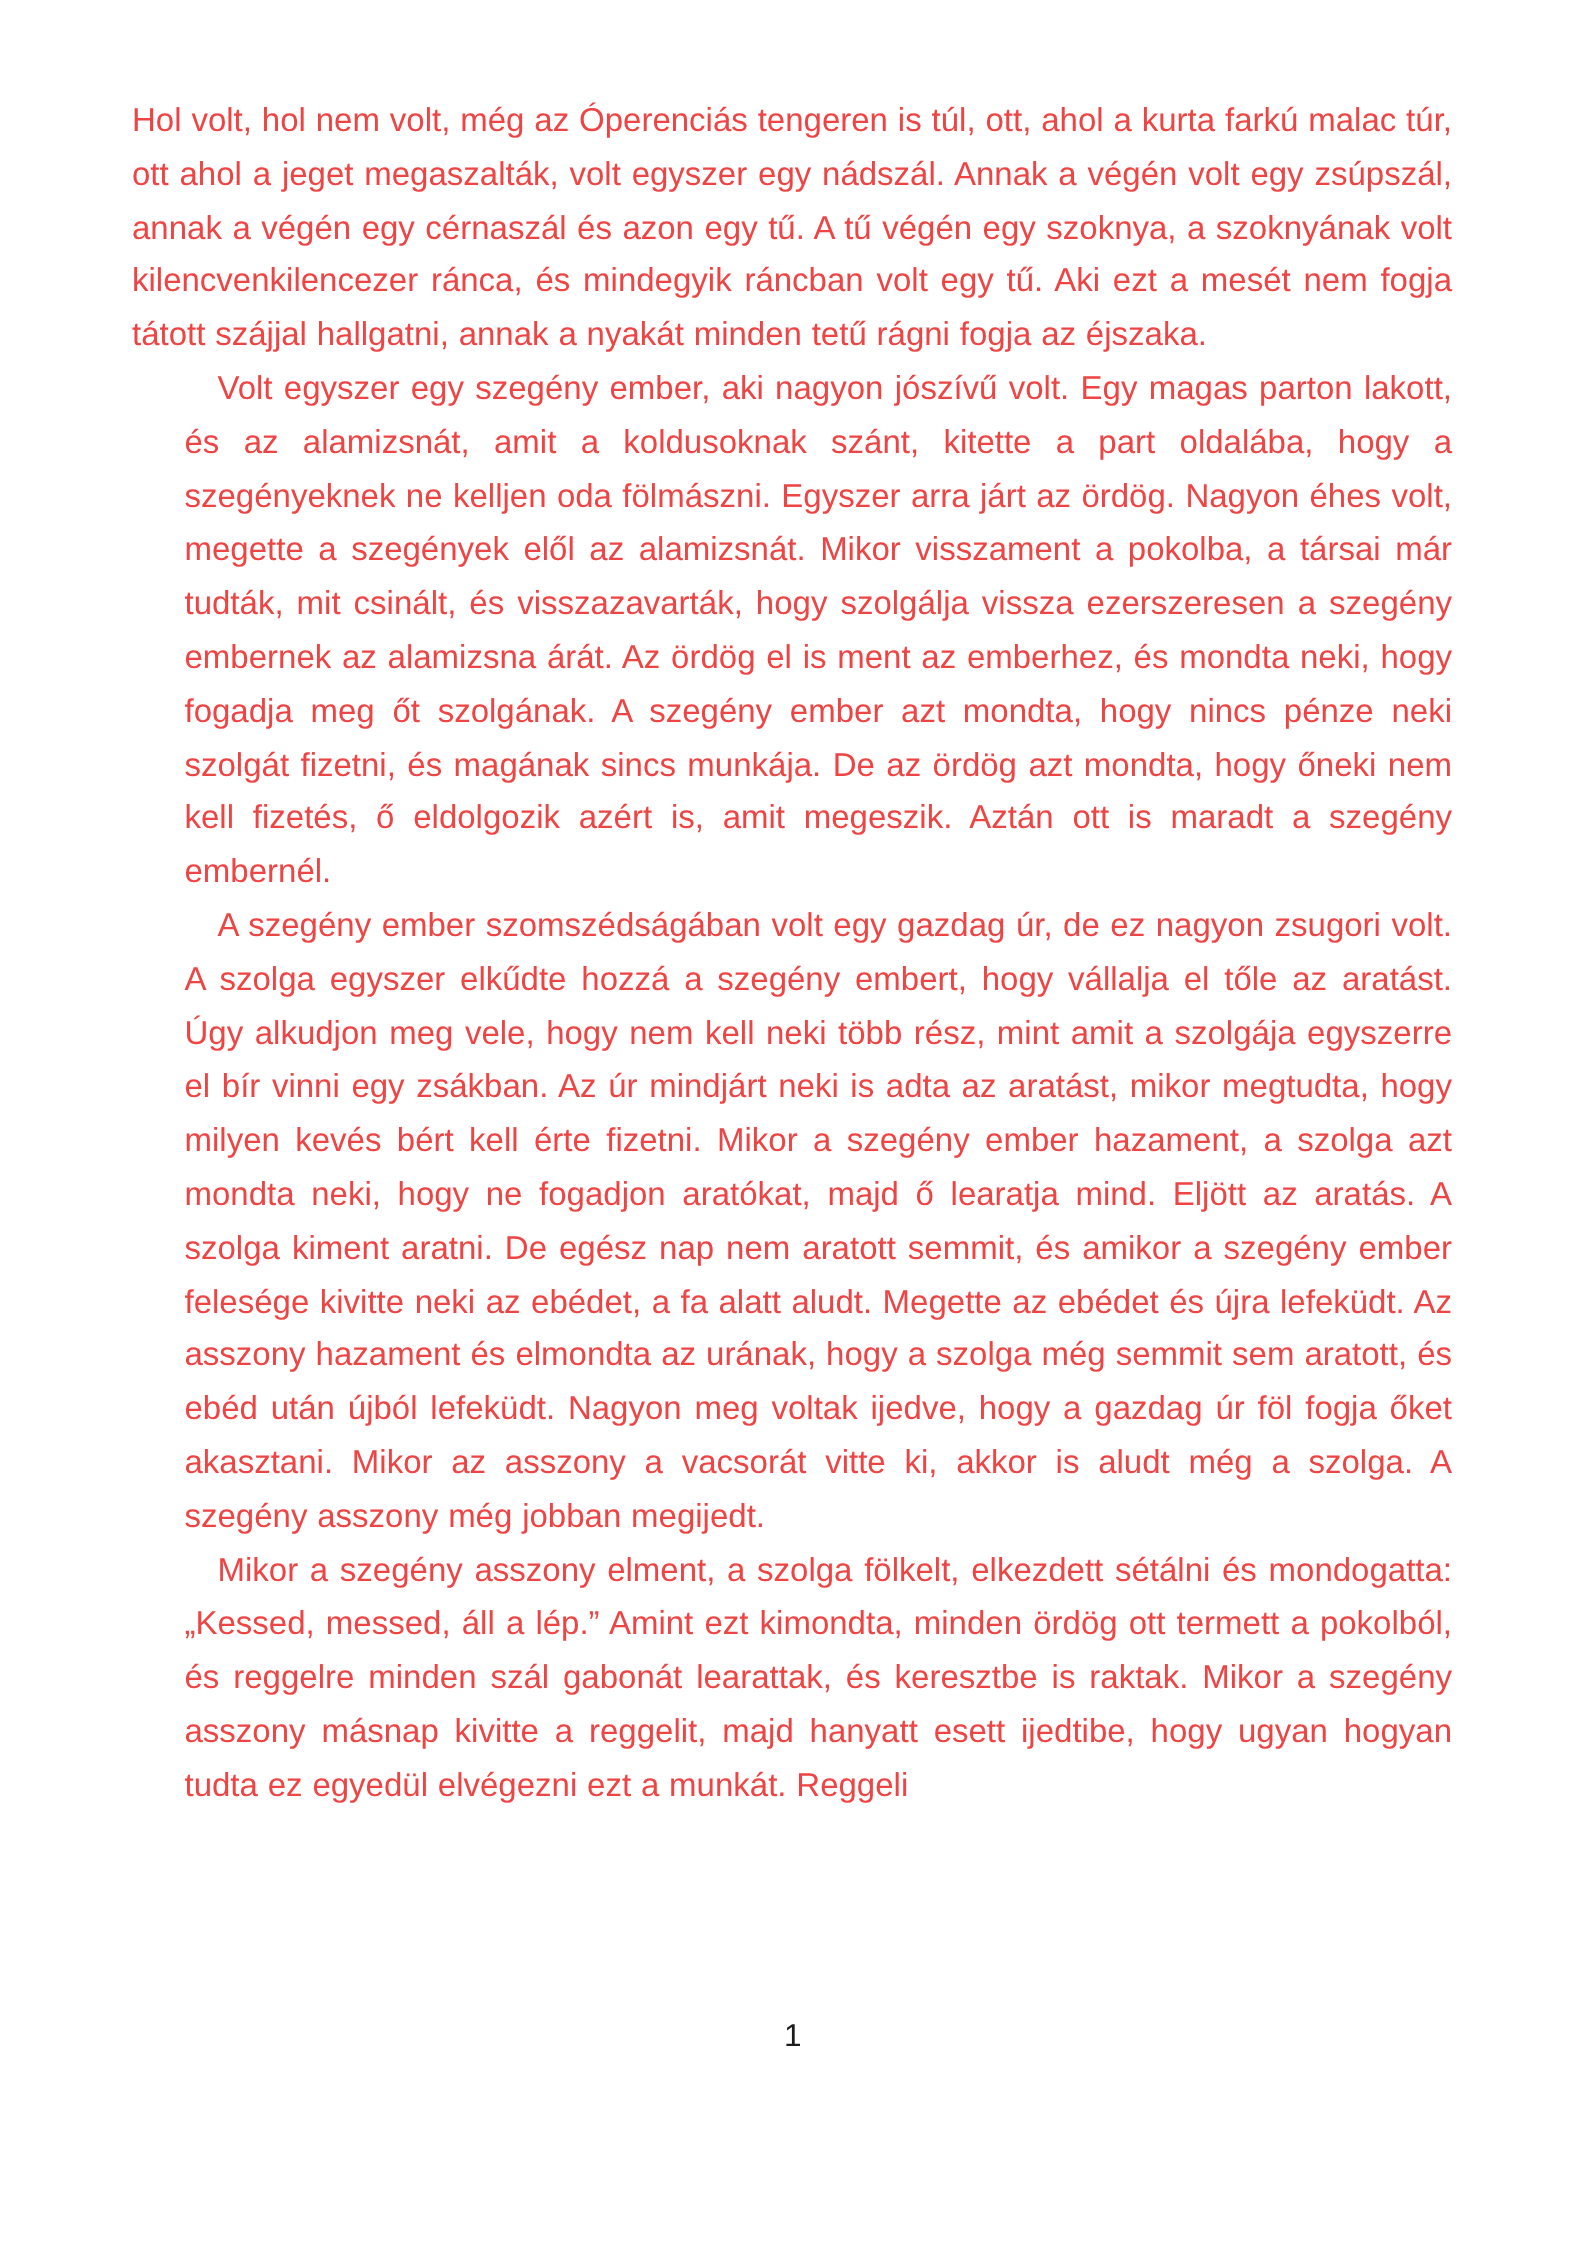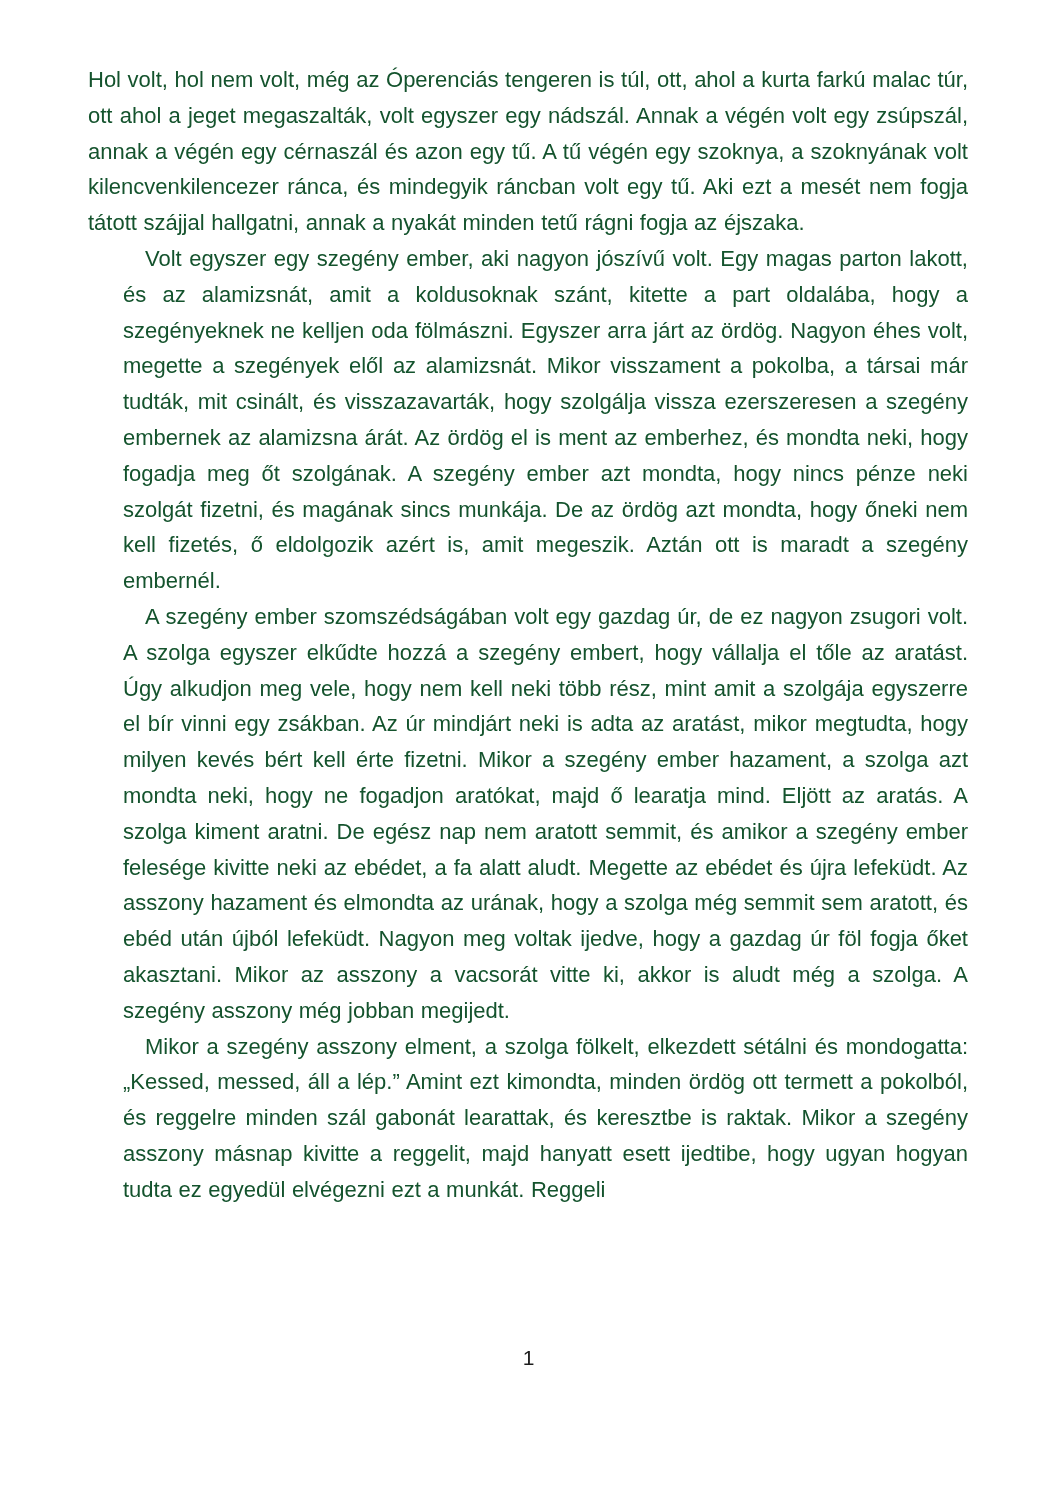--- a/index.html
+++ b/index.html
@@ -44,21 +44,21 @@
     margin: 0;
     padding-top: 62px;
   }
 
   p.para {
     margin: 0;
     font-size: 22px;
     line-height: 35.8px;
     text-align: justify;
     text-justify: inter-word;
-    color: #14532d;
+    color: #ef4444;
     hyphens: manual;
     word-spacing: 0.02em;
   }
 
   p.para.indent {
     text-indent: 22px;
     margin-left: 35px;
   }
 
   .page-number {

